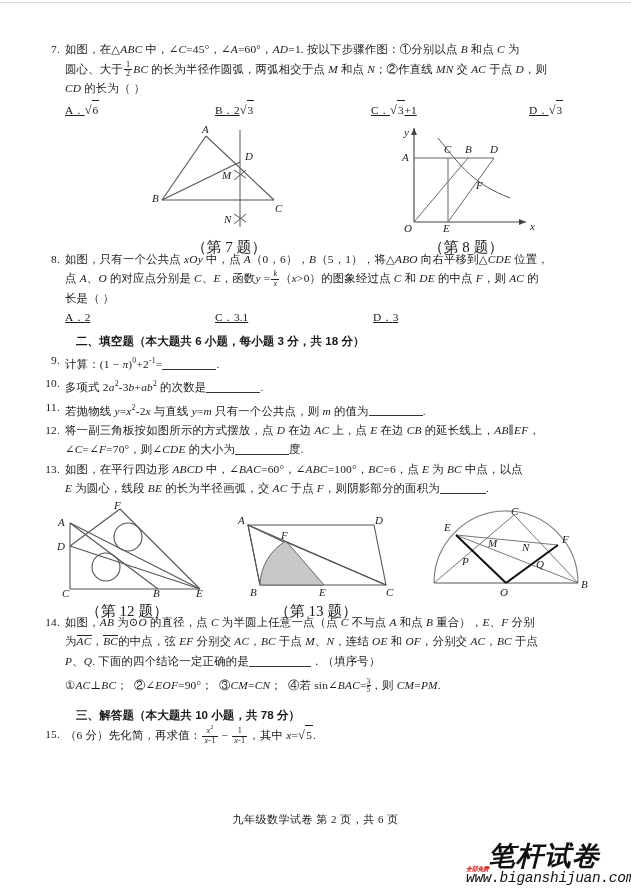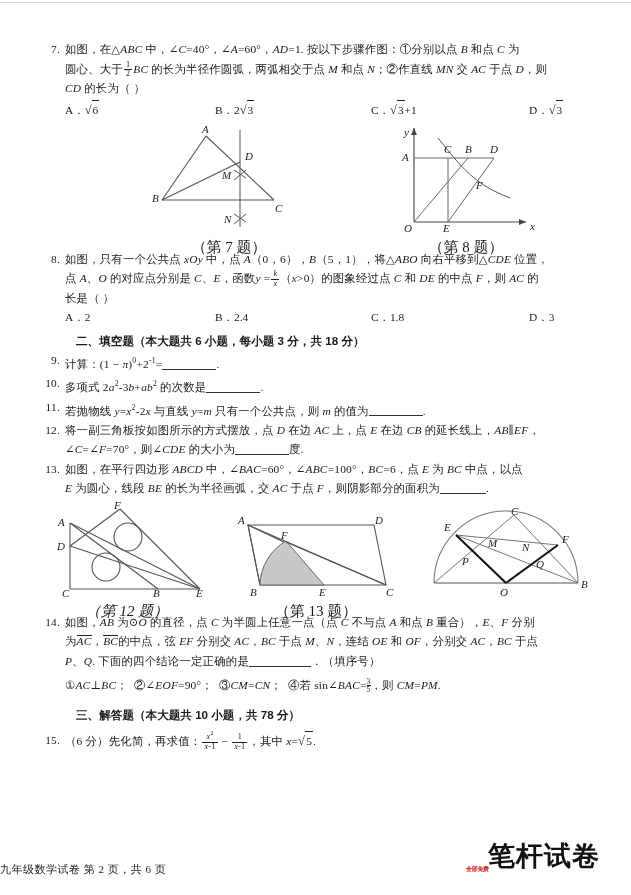--- a/index.html
+++ b/index.html
@@ -59,20 +59,21 @@
     font-size: 11.6px;
     line-height: 20px;
     margin-top: 3px;
     margin-left: 40px;
   }
   .opts {
     display: flex;
     font-size: 11.4px;
     line-height: 19px;
     margin-left: 29px;
+    text-decoration: underline;
   }
   .opts > span { display: inline-block; }
   .opt1 { width: 150px; }
   .opt2 { width: 156px; }
   .opt3 { width: 158px; }
   .blank-line {
     display: inline-block;
     border-bottom: 1px solid #333;
     vertical-align: -2px;
   }
@@ -122,31 +123,33 @@
   .figcap {
     text-align: center;
     font-size: 15px;
     margin-top: 0px;
   }
   .figbox { position: absolute; }
   
   .footer {
     position: absolute;
     left: 0;
-    top: 862px;
+    top: 812px;
     width: 631px;
+    text-align: center;
     font-size: 11px;
     letter-spacing: 0.5px;
   }
   .watermark {
     position: absolute;
     left: 466px;
     top: 843px;
     width: 160px;
     text-align: left;
+    font-style: italic;
   }
   .wm-cn {
     font-family: "Liberation Sans", "DejaVu Sans", sans-serif;
     font-weight: bold;
     font-size: 27px;
     line-height: 27px;
     color: #111;
     letter-spacing: 1px;
     margin-left: 22px;
   }
@@ -178,21 +181,21 @@
 <body>
 
 <div class="page">
   <div class="top-rule"></div>
 
   <div class="content">
 
     <div class="q" style="margin-bottom:1px;">
       <span class="qnum">7.</span>
       <div class="qbody">
-        <span>如图，在△</span><span class="it">ABC</span><span> 中，∠</span><span class="it">C</span><span>=40°，∠</span><span class="it">A</span><span>=60°，</span><span class="it">AD</span><span>=1. 按以下步骤作图：①分别以点 </span><span class="it">B</span><span> 和点 </span><span class="it">C</span><span> 为</span>
+        <span>如图，在△</span><span class="it">ABC</span><span> 中，∠</span><span class="it">C</span><span>=45°，∠</span><span class="it">A</span><span>=60°，</span><span class="it">AD</span><span>=1. 按以下步骤作图：①分别以点 </span><span class="it">B</span><span> 和点 </span><span class="it">C</span><span> 为</span>
         <div>
           <span>圆心、大于</span><span class="frac"><span class="num">1</span><span class="den">2</span></span><span class="it">BC</span><span> 的长为半径作圆弧，两弧相交于点 </span><span class="it">M</span><span> 和点 </span><span class="it">N</span><span>；②作直线 </span><span class="it">MN</span><span> 交 </span><span class="it">AC</span><span> 于点 </span><span class="it">D</span><span>，则</span>
         </div>
         <div>
           <span class="it">CD</span><span> 的长为（    ）</span>
         </div>
       </div>
     </div>
 
     <div class="opts">
@@ -273,22 +276,21 @@
         <span>如图，只有一个公共点 </span><span class="it">xOy</span><span> 中，点 </span><span class="it">A</span><span>（0，6），</span><span class="it">B</span><span>（5，1），将△</span><span class="it">ABO</span><span> 向右平移到△</span><span class="it">CDE</span><span> 位置，</span>
         <div>
           <span>点 </span><span class="it">A</span><span>、</span><span class="it">O</span><span> 的对应点分别是 </span><span class="it">C</span><span>、</span><span class="it">E</span><span>，函数</span><span class="it">y</span><span> =</span><span class="frac it"><span class="num">k</span><span class="den">x</span></span><span>（</span><span class="it">x</span><span>&gt;0）的图象经过点 </span><span class="it">C</span><span> 和 </span><span class="it">DE</span><span> 的中点 </span><span class="it">F</span><span>，则 </span><span class="it">AC</span><span> 的</span>
         </div>
         <div>长是（    ）</div>
       </div>
     </div>
 
     <div class="opts">
       <span class="opt1"><span>A．</span><span>2</span></span>
-      <span class="opt2"><span>B．</span><span>2.4</span></span>
-      <span class="opt3"><span>C．</span><span>1.8</span></span>
+      <span class="opt3"><span>C．</span><span>3.1</span></span>
       <span><span>D．</span><span>3</span></span>
     </div>
 
     <div class="sec-head" style="margin-top:4px;">二、填空题（本大题共 6 小题，每小题 3 分，共 18 分）</div>
 
     <div class="q">
       <span class="qnum">9.</span>
       <div class="qbody">
         <span>计算：(1</span><span> − </span><span class="it">π</span><span>)</span><sup>0</sup><span>+2</span><sup>-1</sup><span>=</span><span class="blank-line bl-md"></span><span>.</span>
       </div>
@@ -343,21 +345,21 @@
           </g>
           <circle cx="58" cy="66" r="14" stroke="#555" fill="none" stroke-width="1.1"></circle>
           <circle cx="80" cy="36" r="14" stroke="#555" fill="none" stroke-width="1.1"></circle>
           <text class="lbl" x="10" y="25">A</text>
           <text class="lbl" x="9" y="49">D</text>
           <text class="lbl" x="66" y="8">F</text>
           <text class="lbl" x="14" y="96">C</text>
           <text class="lbl" x="105" y="96">B</text>
           <text class="lbl" x="148" y="96">E</text>
         </svg>
-        <div class="figcap" style="margin-left:-12px;font-style:italic;">（第 12 题）</div>
+        <div class="figcap" style="margin-left:-12px;">（第 12 题）</div>
       </div>
 
       <div class="figbox" style="left:200px; top:10px;">
         <svg width="160" height="87" viewBox="0 0 160 87">
           <g stroke="#555" fill="none" stroke-width="1.1">
             <polygon points="12,14 138,14 150,74 24,74"></polygon>
             <line x1="12" y1="14" x2="24" y2="74"></line>
             <line x1="12" y1="14" x2="150" y2="74"></line>
             <line x1="12" y1="14" x2="50" y2="32"></line>
           </g>
@@ -411,30 +413,31 @@
           <span class="it">P</span><span>、</span><span class="it">Q</span><span>. 下面的四个结论一定正确的是</span><span class="blank-line bl-lg"></span><span>．（填序号）</span>
         </div>
         <div style="margin-top:5px;">
           <span><span>①</span><span class="it">AC</span><span>⊥</span><span class="it">BC</span><span>；</span></span>&nbsp;&nbsp;<span><span>②∠</span><span class="it">EOF</span><span>=90°；</span></span>&nbsp;&nbsp;<span><span>③</span><span class="it">CM</span><span>=</span><span class="it">CN</span><span>；</span></span>&nbsp;&nbsp;<span><span>④若 sin∠</span><span class="it">BAC</span><span>=</span><span class="frac-sm"><span class="num">3</span><span class="den">5</span></span><span>，则 </span><span class="it">CM</span><span>=</span><span class="it">PM</span><span>.</span></span>
         </div>
       </div>
     </div>
 
     <div class="sec-head" style="margin-top:9px;">三、解答题（本大题共 10 小题，共 78 分）</div>
 
-    <div class="q" style="margin-top:6px;">
+    <div class="q" style="margin-top:0;">
       <span class="qnum">15.</span>
       <div class="qbody">
         <span>（6 分）先化简，再求值：</span><span class="frac"><span class="num"><span class="it">x</span><sup>2</sup></span><span class="den"><span class="it">x</span><span>-1</span></span></span><span> − </span><span class="frac"><span class="num">1</span><span class="den"><span class="it">x</span><span>-1</span></span></span><span>，其中 </span><span class="it">x</span><span>=</span><span class="sqrt"><span class="radsym">√</span><span class="radicand">5</span></span><span>.</span>
       </div>
     </div>
 
   </div>
 
   <div class="footer">
     <span>九年级数学试卷  第 2 页，共 6 页</span>
   </div>
 
   <div class="watermark">
     <div class="wm-cn">笔杆试卷</div>
     <div class="wm-free">全部免费</div>
+    <div class="wm-url">www.biganshijuan.com</div>
   </div>
 </div>
 
 </body></html>

